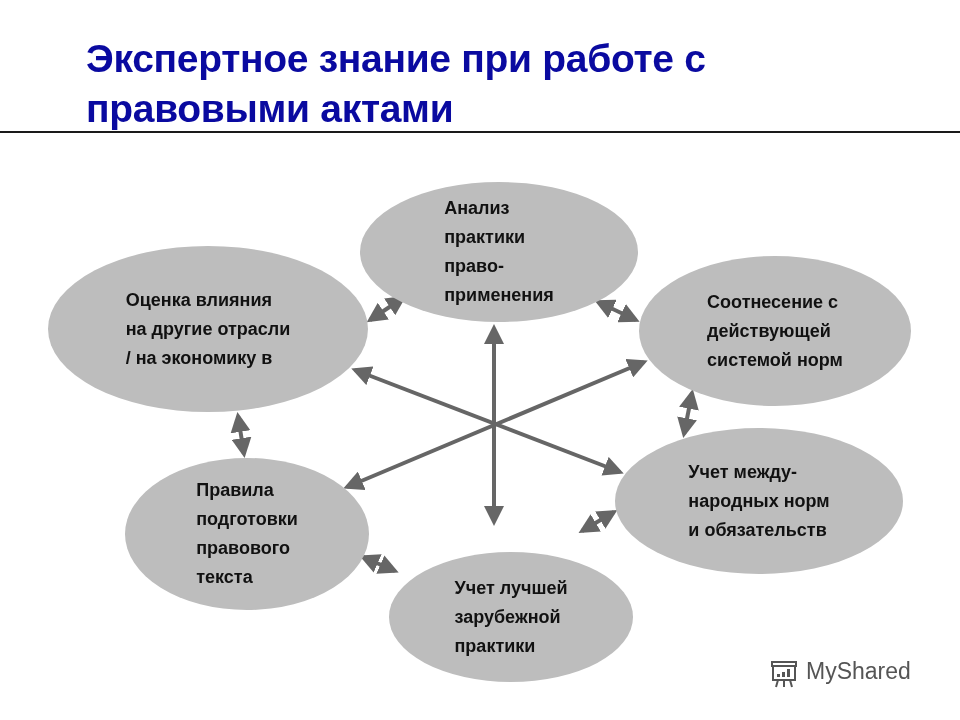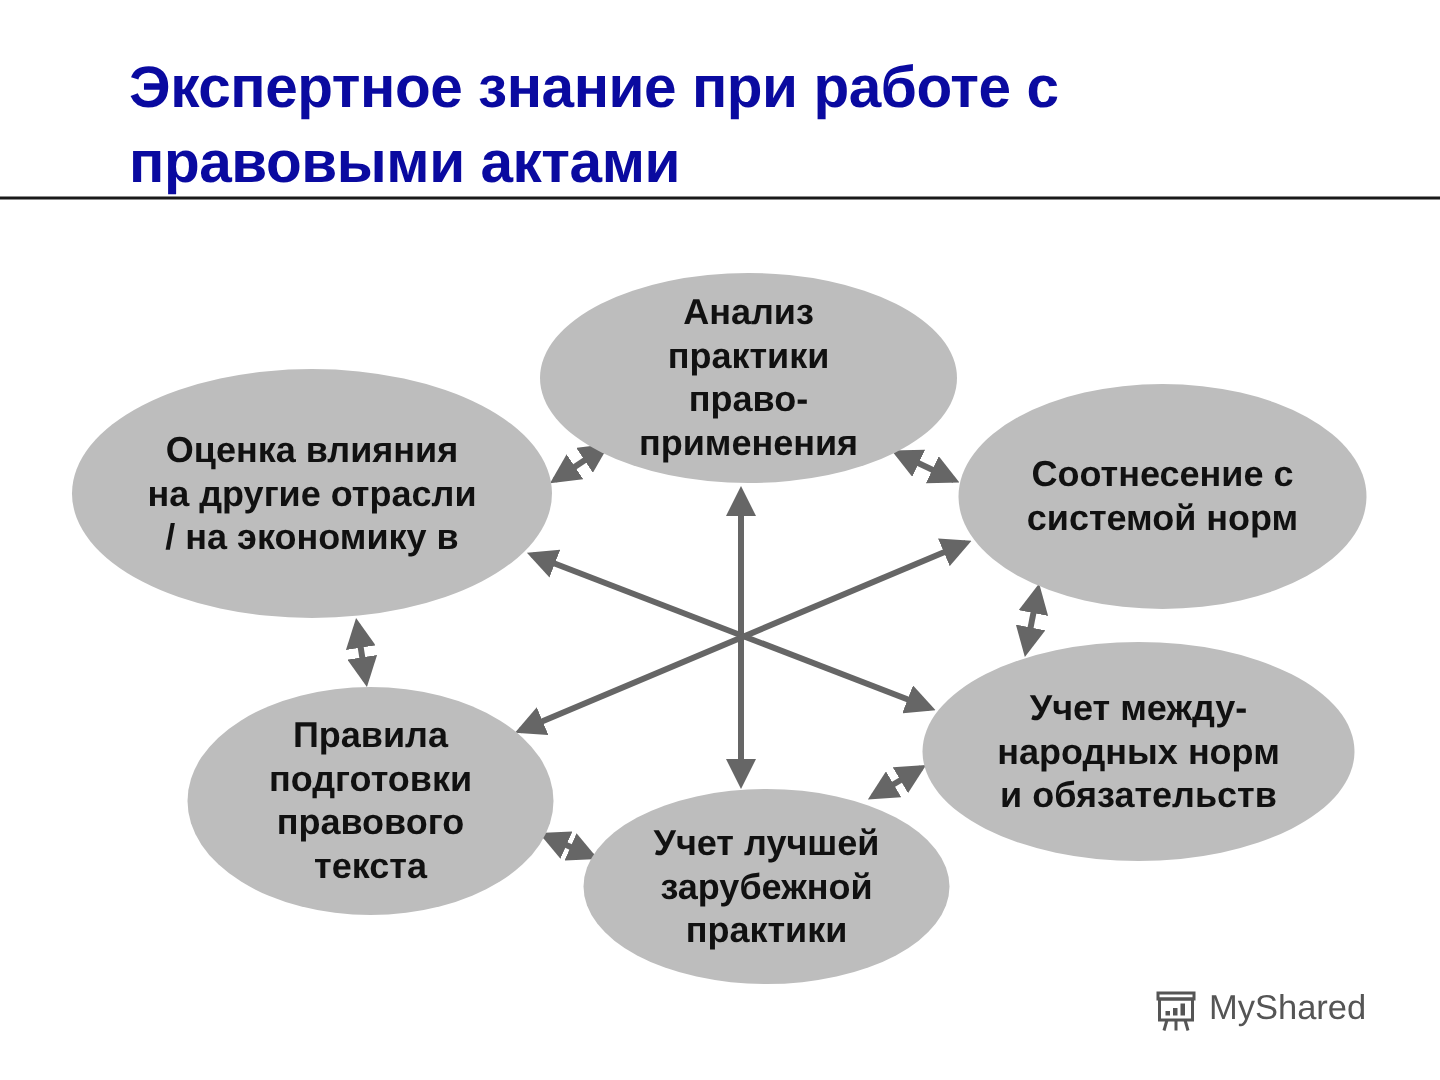--- a/index.html
+++ b/index.html
@@ -7,22 +7,22 @@
     .title {
       position: absolute; left: 58px; top: 34px; width: 860px;
       color: #0a0aa0; font-weight: bold; font-size: 39px; line-height: 50px;
       letter-spacing: -0.3px;
     }
     .title span { display: block; margin-left: 28px; }
     .rule { position: absolute; left: 0; top: 131px; width: 960px; height: 2px; background: #1a1a1a; }
     svg.arrows { position: absolute; left: 0; top: 0; width: 960px; height: 720px; }
     .node {
       position: absolute; background: #bdbdbd; border-radius: 50%;
-      display: flex; align-items: center; justify-content: center; text-align: center;
-      color: #111; font-weight: bold; font-size: 24px; line-height: 29px;
+      display: flex; align-items: center; justify-content: center; 
+      color: #111; font-weight: bold; font-size: 18px; line-height: 29px;
     }
     .node .lbl { display: block; }
     .logo {
       position: absolute; left: 768px; top: 658px; display: flex; gap: 6px;
       color: #555; font-size: 23px;
     }
   </style>
 </head>
 <body>
 
@@ -58,33 +58,34 @@
     <span class="lbl">Анализ</span>
     <span class="lbl">практики</span>
     <span class="lbl">право-</span>
     <span class="lbl">применения</span>
   </div>
 </div>
 
 <div class="node" style="left:639px; top:256px; width:272px; height:150px;">
   <div>
     <span class="lbl">Соотнесение с</span>
+    <span class="lbl">действующей</span>
     <span class="lbl">системой норм</span>
   </div>
 </div>
 
 <div class="node" style="left:615px; top:428px; width:288px; height:146px;">
   <div>
     <span class="lbl">Учет между-</span>
     <span class="lbl">народных норм</span>
     <span class="lbl">и обязательств</span>
   </div>
 </div>
 
-<div class="node" style="left:389px; top:526px; width:244px; height:130px;">
+<div class="node" style="left:389px; top:552px; width:244px; height:130px;">
   <div>
     <span class="lbl">Учет лучшей</span>
     <span class="lbl">зарубежной</span>
     <span class="lbl">практики</span>
   </div>
 </div>
 
 <div class="node" style="left:125px; top:458px; width:244px; height:152px;">
   <div>
     <span class="lbl">Правила</span>

